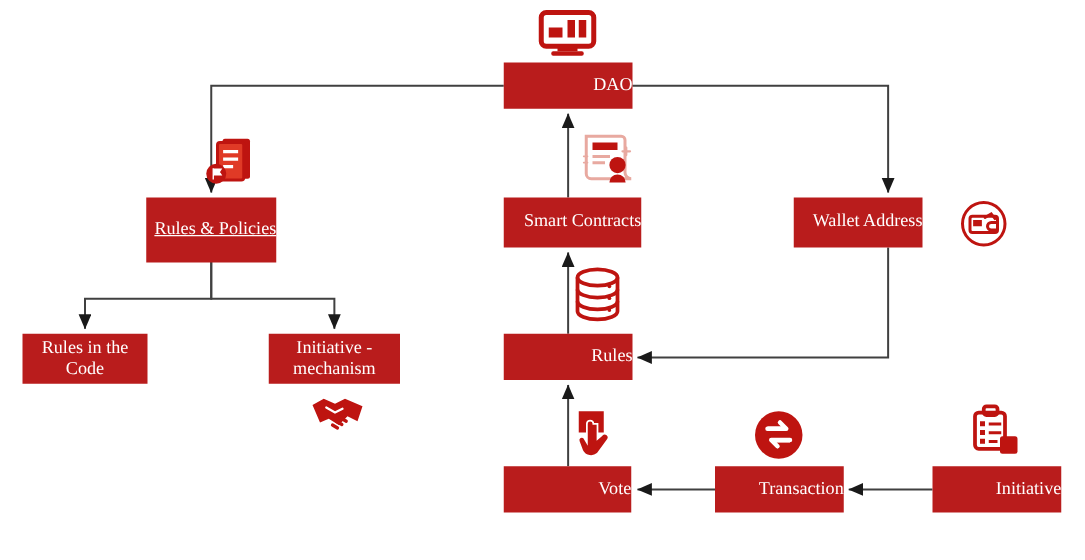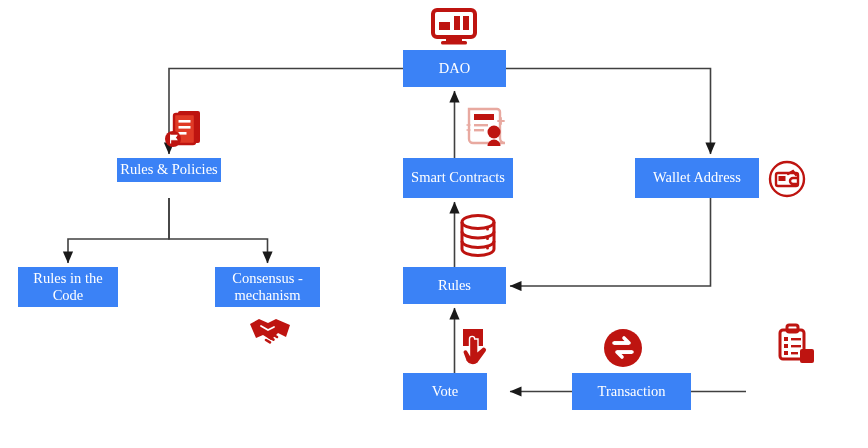--- a/index.html
+++ b/index.html
@@ -15,25 +15,25 @@
     font-family: "Liberation Serif", "DejaVu Serif", serif;
     overflow: hidden;
   }
   #edges {
     position: absolute;
     left: 0; top: 0;
     width: 868px; height: 448px;
   }
   .node {
     position: absolute;
-    background: #3b82f6;
+    background: #b91c1c;
     color: #ffffff;
     display: flex;
     align-items: center;
-    justify-content: center;
+    justify-content: flex-end;
     text-align: center;
     font-size: 14.5px;
     line-height: 1.18;
     font-family: "Liberation Serif", "DejaVu Serif", serif;
     box-sizing: border-box;
     z-index: 3;
   }
   .icon {
     position: absolute;
     z-index: 4;
@@ -72,50 +72,53 @@
       <path d="M746,391.5 L679,391.5"></path>
 
       <path d="M572,391.5 L510,391.5"></path>
     </g>
   </svg>
 
   <div class="node" style="left:403px; top:50px; width:103px; height:37px;">
     <span>DAO</span>
   </div>
 
-  <div class="node" style="left:117px; top:158px; width:104px; height:24px;">
+  <div class="node" style="left:117px; top:158px; width:104px; height:52px;text-decoration:underline;">
     <span>Rules &amp; Policies</span>
   </div>
 
   <div class="node" style="left:18px; top:267px; width:100px; height:40px;">
     <span>Rules in the Code</span>
   </div>
 
   <div class="node" style="left:215px; top:267px; width:105px; height:40px;">
-    <span>Consensus - mechanism</span>
+    <span>Initiative - mechanism</span>
   </div>
 
   <div class="node" style="left:403px; top:158px; width:110px; height:40px;">
     <span>Smart Contracts</span>
   </div>
 
   <div class="node" style="left:403px; top:267px; width:103px; height:37px;">
     <span>Rules</span>
   </div>
 
-  <div class="node" style="left:403px; top:373px; width:84px; height:37px;">
+  <div class="node" style="left:403px; top:373px; width:102px; height:37px;">
     <span>Vote</span>
   </div>
 
-  <div class="node" style="left:572px; top:373px; width:119px; height:37px;">
+  <div class="node" style="left:572px; top:373px; width:103px; height:37px;">
     <span>Transaction</span>
   </div>
 
-
-  <div class="node" style="left:635px; top:158px; width:124px; height:40px;">
+  <div class="node" style="left:746px; top:373px; width:103px; height:37px;">
+    <span>Initiative</span>
+  </div>
+
+  <div class="node" style="left:635px; top:158px; width:103px; height:40px;">
     <span>Wallet Address</span>
   </div>
 
   <span class="icon" style="left:430px; top:8px;">
     <svg width="48" height="38" viewBox="0 0 48 38">
       <rect x="3" y="2" width="42" height="27" rx="4" fill="none" stroke="#BE1410" stroke-width="4"></rect>
       <rect x="9" y="14" width="11" height="8" fill="#BE1410"></rect>
       <rect x="24" y="8" width="6" height="14" fill="#BE1410"></rect>
       <rect x="33" y="8" width="6" height="14" fill="#BE1410"></rect>
       <rect x="16" y="29" width="16" height="4" fill="#BE1410"></rect>

